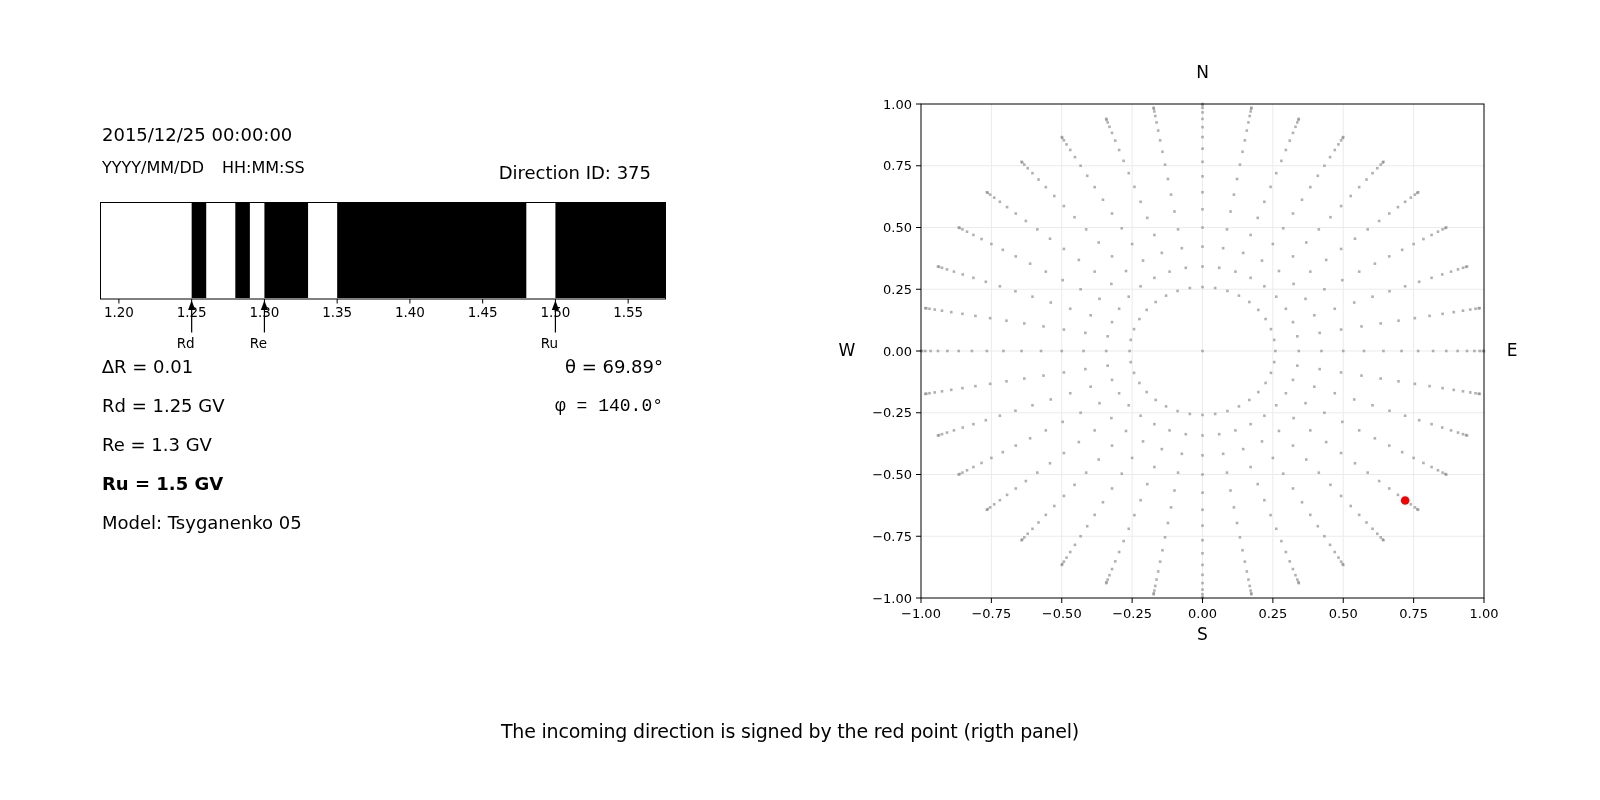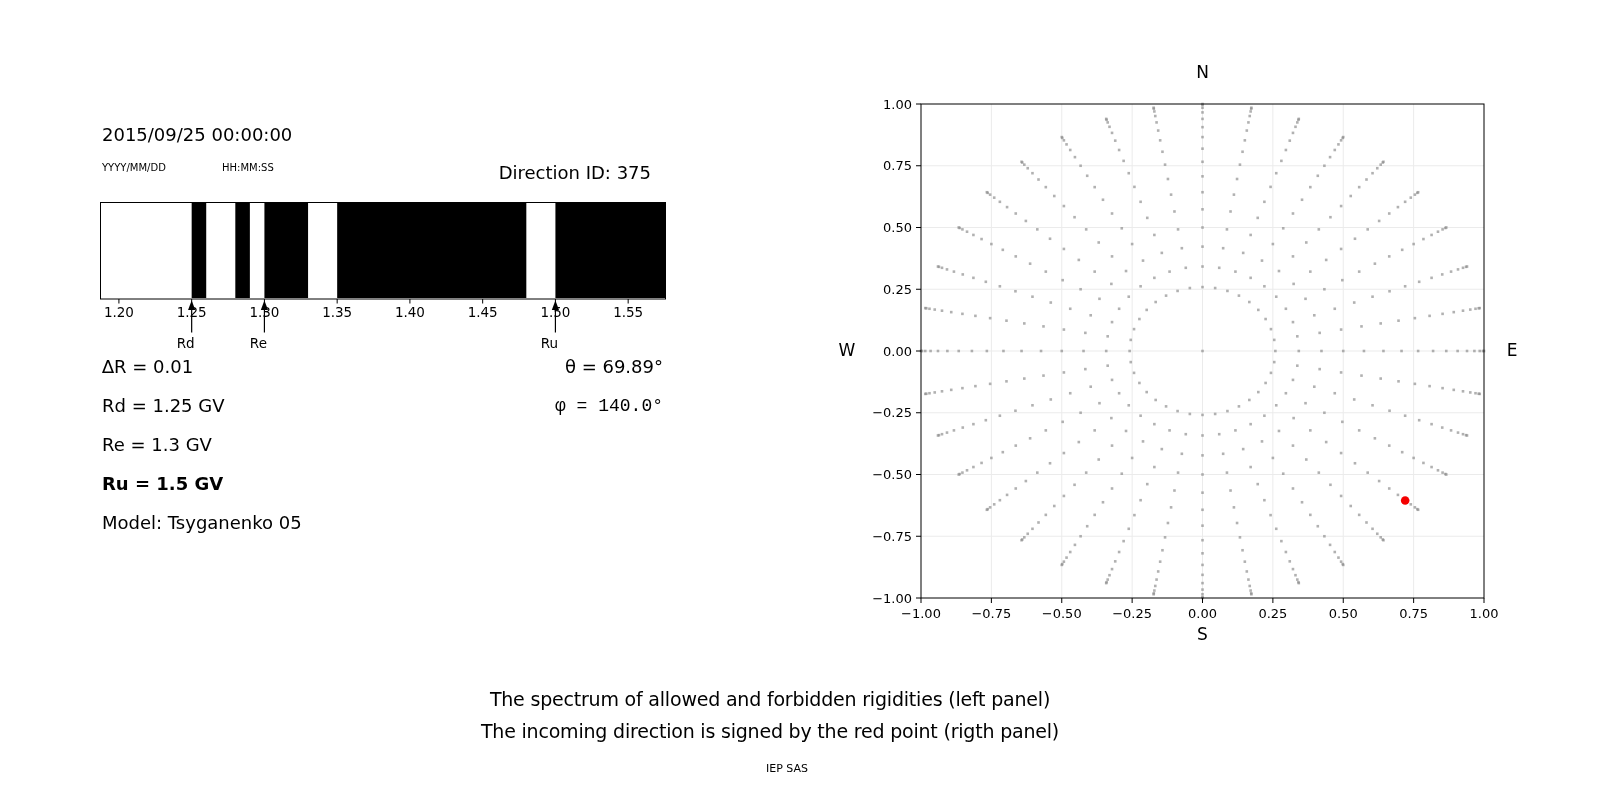--- a/index.html
+++ b/index.html
@@ -6,34 +6,34 @@
   #figure{
     position:relative;
     width:1600px;height:800px;
     background:#ffffff;
     font-family:"DejaVu Sans","Liberation Sans",sans-serif;
     color:#000;
     overflow:hidden;
   }
   .abs{position:absolute;white-space:nowrap;}
   .t18{font-size:18px;line-height:22px;}
-  .t12{font-size:10px;line-height:14px;}
+  .t12{font-size:16px;line-height:14px;}
   .ann{font-size:18px;line-height:24px;}
   .rightcol{text-align:right;}
   .caption{font-size:19px;line-height:26px;letter-spacing:-0.2px;text-align:center;}
   .credit{font-size:11px;line-height:13px;text-align:center;}
   svg{position:absolute;overflow:visible;}
   svg text{font-family:"DejaVu Sans","Liberation Sans",sans-serif;fill:#000;}
 </style>
 </head>
 <body>
 
 <div id="figure">
 
-  <div class="abs t18" style="left:102px;top:124px;">2015/09/25 00:00:00</div>
+  <div class="abs t18" style="left:102px;top:124px;">2015/12/25 00:00:00</div>
   <div class="abs t12" style="left:102px;top:161px;">YYYY/MM/DD</div>
   <div class="abs t12" style="left:222px;top:161px;">HH:MM:SS</div>
   <div class="abs t18" style="right:949px;top:162px;margin-left:39px;">Direction ID: 375</div>
 
   <svg id="left-chart" style="left:100px;top:202px;" width="566" height="155" xmlns="http://www.w3.org/2000/svg">
     <g id="lc-bands">
         <rect x="91.66580976863744" y="1" width="14.550128534704385" height="95" fill="#000000"></rect>
         <rect x="135.3161953727506" y="1" width="14.550128534704385" height="95" fill="#000000"></rect>
         <rect x="164.41645244215937" y="1" width="43.650385604113126" height="95" fill="#000000"></rect>
         <rect x="237.1670951156813" y="1" width="189.1516709511566" height="95" fill="#000000"></rect>
@@ -714,17 +714,15 @@
         <text x="646" y="562" font-size="13" text-anchor="middle">1.00</text>
         <line x1="78" y1="48" x2="83" y2="48" stroke="#000" stroke-width="1"></line>
         <text x="74" y="52.5" font-size="13" text-anchor="end">1.00</text>
       </g>
     <text x="364.5" y="22" font-size="17" text-anchor="middle">N</text>
     <text x="364.5" y="584" font-size="17" text-anchor="middle">S</text>
     <text x="9" y="300" font-size="17" text-anchor="middle">W</text>
     <text x="674" y="300" font-size="17" text-anchor="middle">E</text>
   </svg>
 
-  <div class="abs caption" style="left:0;top:686px;width:1540px;">The spectrum of allowed and forbidden rigidities (left panel)</div>
-  <div class="abs caption" style="left:0;top:718px;width:1540px;">The incoming direction is signed by the red point (rigth panel)</div>
-  <div class="abs credit" style="left:0;top:762px;width:1574px;">IEP SAS</div>
+  <div class="abs caption" style="left:0;top:718px;width:1540px;padding-left:20px;">The incoming direction is signed by the red point (rigth panel)</div>
 
 </div>
 
 </body></html>

